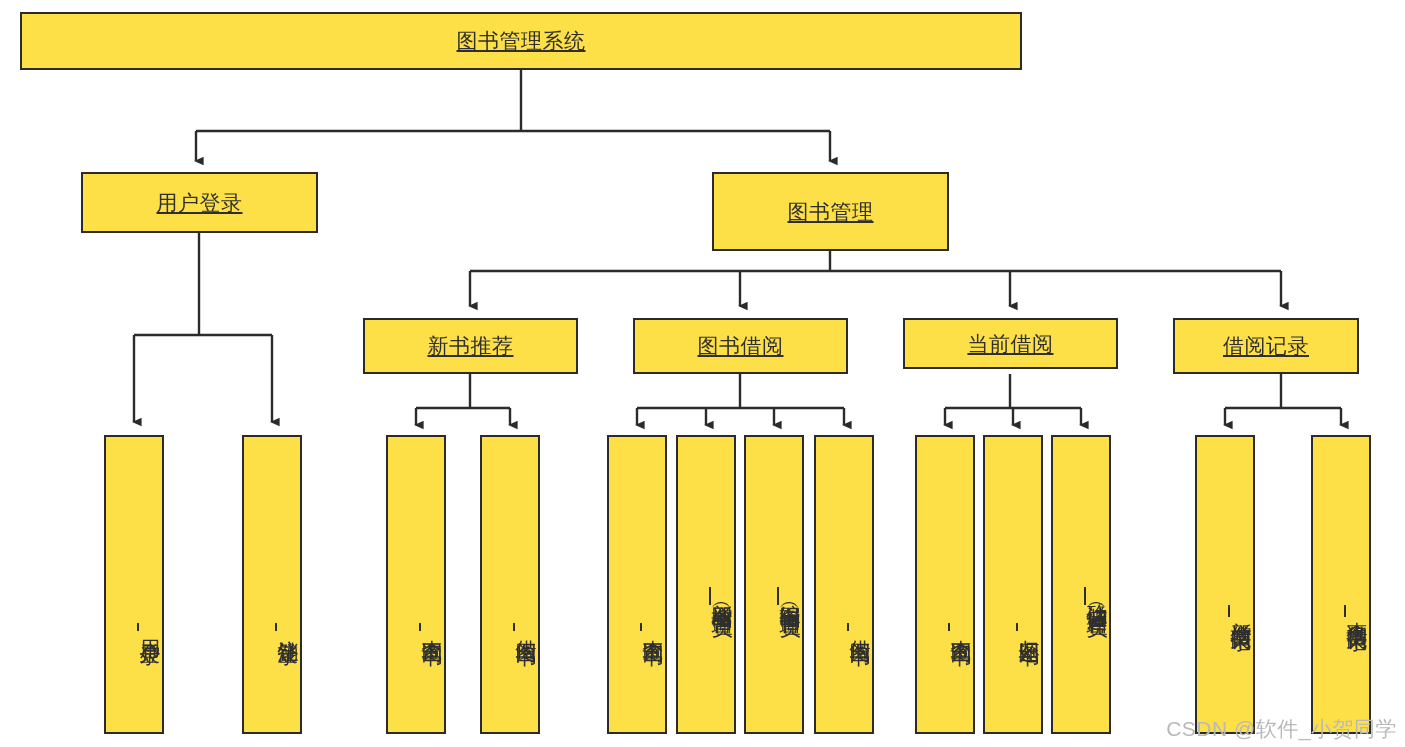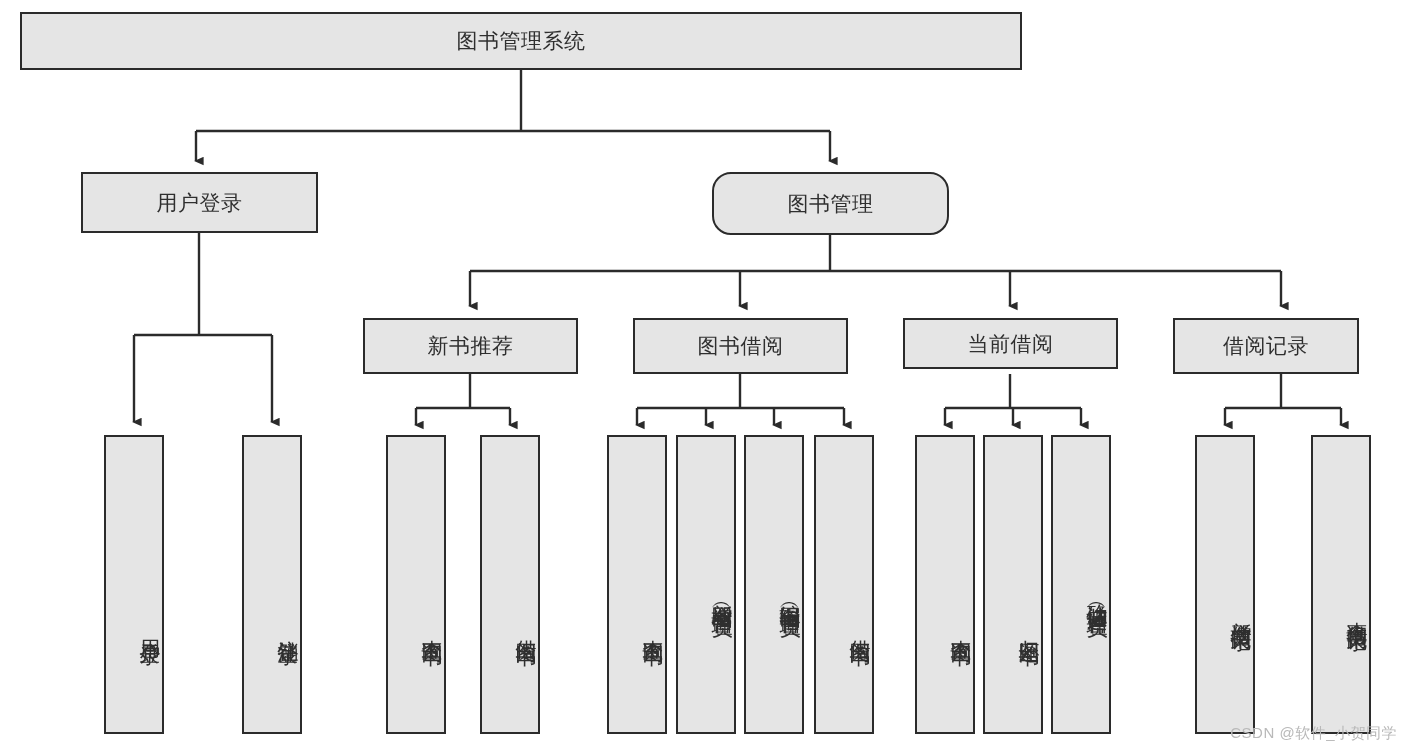--- a/index.html
+++ b/index.html
@@ -21,26 +21,27 @@
     position: absolute;
     left: 0;
     top: 0;
     width: 1405px;
     height: 747px;
     pointer-events: none;
   }
   .node {
     position: absolute;
     box-sizing: border-box;
-    background: #e5e5e5;
+    background: #fde047;
     border: 2.2px solid #2b2b2b;
     display: flex;
     align-items: center;
     justify-content: center;
     color: #2f2f2f;
+    text-decoration: underline;
   }
   .node-h {
     font-size: 21px;
     letter-spacing: 0.5px;
     white-space: nowrap;
   }
   .node-v {
     writing-mode: vertical-rl;
     text-orientation: upright;
     font-size: 21px;
@@ -51,21 +52,21 @@
     justify-content: center;
     padding-top: 6px;
   }
   .node-v.pad-lg { padding-top: 84px; }
   .node-v.pad-md { padding-top: 52px; }
   .node-v.pad-sm { padding-top: 22px; }
   .watermark {
     position: absolute;
     right: 8px;
     bottom: 4px;
-    font-size: 15px;
+    font-size: 21px;
     color: #b9b9b9;
     white-space: nowrap;
     letter-spacing: 0.5px;
   }
 </style>
 </head>
 <body>
 
 <div id="canvas">
 
@@ -115,21 +116,21 @@
       <path d="M1281,374 L1281,408"></path>
       <path d="M1225,408 L1341,408"></path>
       <path d="M1225,408 L1225,425" marker-end="url(#arw)"></path>
       <path d="M1341,408 L1341,425" marker-end="url(#arw)"></path>
     </g>
   </svg>
 
   <div class="node node-h" style="left:20px; top:12px; width:1002px; height:58px;">图书管理系统</div>
 
   <div class="node node-h" style="left:81px; top:172px; width:237px; height:61px;">用户登录</div>
-  <div class="node node-h" style="left:712px; top:172px; width:237px; height:63px;border-radius:19px;">图书管理</div>
+  <div class="node node-h" style="left:712px; top:172px; width:237px; height:79px;">图书管理</div>
 
   <div class="node node-h" style="left:633px; top:318px; width:215px; height:56px;">图书借阅</div>
   <div class="node node-h" style="left:363px; top:318px; width:215px; height:56px;">新书推荐</div>
   <div class="node node-h" style="left:903px; top:318px; width:215px; height:51px;">当前借阅</div>
   <div class="node node-h" style="left:1173px; top:318px; width:186px; height:56px;">借阅记录</div>
 
   <div class="node node-v pad-lg" style="left:104px; top:435px; width:60px; height:299px;">用户登录</div>
   <div class="node node-v pad-lg" style="left:242px; top:435px; width:60px; height:299px;">注销登录</div>
 
   <div class="node node-v pad-lg" style="left:386px; top:435px; width:60px; height:299px;">查询图书</div>

